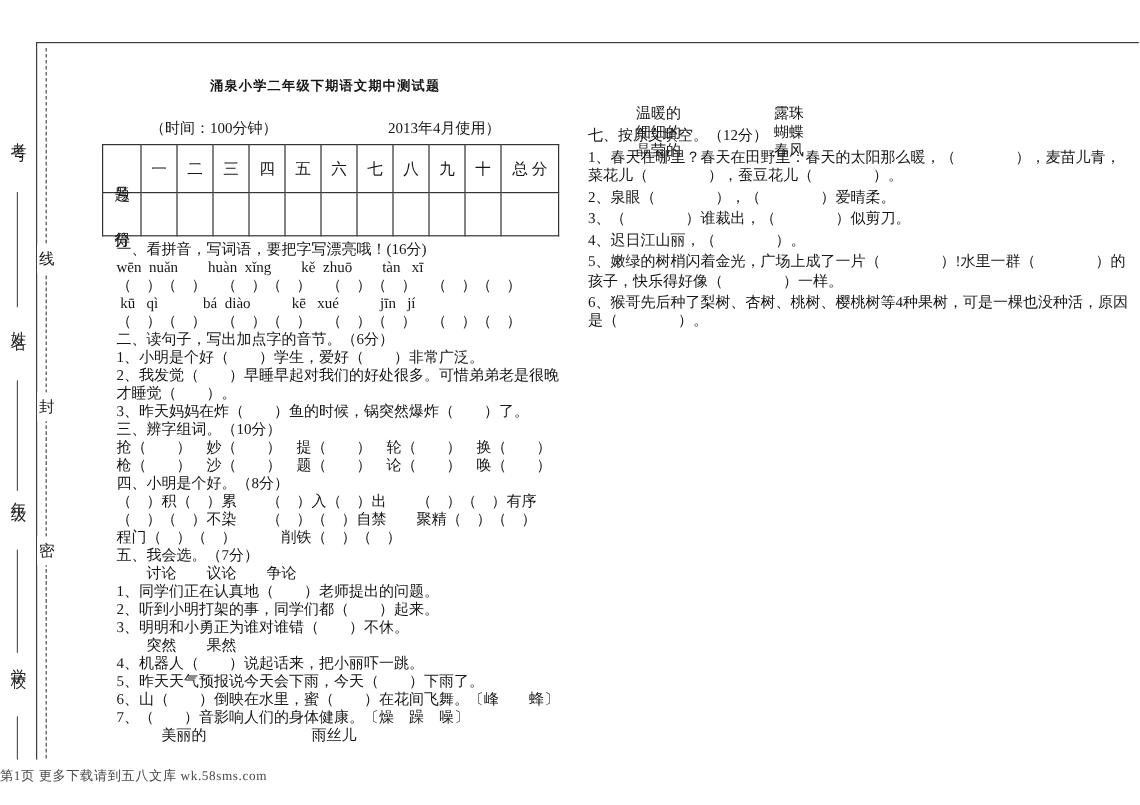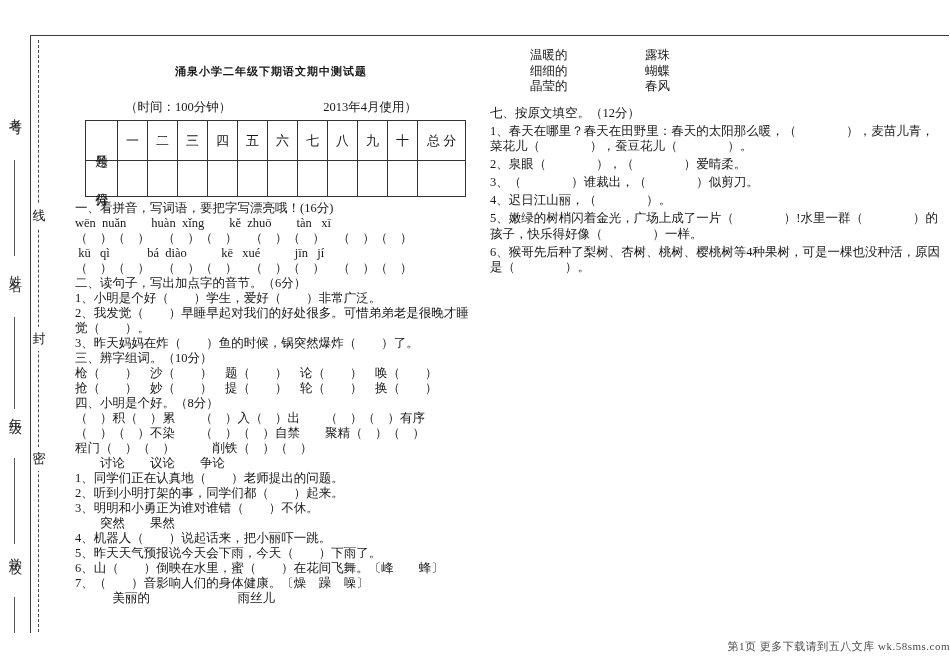--- a/index.html
+++ b/index.html
@@ -19,27 +19,27 @@
   .m-label { left:6px; writing-mode:vertical-rl; text-orientation:upright; font-size:13px; letter-spacing:4px; color:#222; }
   .m-line { left:14px; width:0; border-left:1px solid #555; }
   .title { left:75px; top:64px; width:392px; text-align:center; font-size:11px; font-weight:bold; letter-spacing:1px; }
   .subtitle { left:75px; top:99px; width:392px; display:flex; justify-content:center; gap:92px; font-size:12.5px; }
   .score-table { left:85px; top:120px; border-collapse:collapse; table-layout:fixed; }
   .score-table td { border:1px solid #333; text-align:center; vertical-align:middle; font-size:13px; padding:0; background:#fff; }
   .score-table tr.row-qnum { height:40px; }
   .score-table tr.row-score { height:36px; }
   .corner { display:inline-block; writing-mode:vertical-rl; text-orientation:upright; line-height:1.05; font-size:13px; }
   .col-left { left:75px; top:201px; width:394px; font-size:12.5px; line-height:15px; }
-  .col-left > div { white-space:pre-wrap; }
+  .col-left > div { white-space:pre-wrap;margin-left:22px; }
   .col-right { left:490px; top:48px; width:456px; font-size:12.5px; line-height:15.5px; }
   .pairs { padding-left:40px; margin-bottom:11px; }
   .pairs > div { height:15.5px; white-space:pre; }
-  .pairs .pair-part:first-child { display:inline-block; width:115px; }
+  .pairs .pair-part:first-child { display:inline-block; width:115px;margin-top:39px; }
   .r-lines > div { white-space:pre-wrap; margin-bottom:2.5px; }
-  .footer { left:0; top:639px; width:100%; text-align:right; font-size:11px; color:#4a4a4a; letter-spacing:0.5px; }
+  .footer { left:0; top:639px; width:100%; text-align:left; font-size:11px; color:#4a4a4a; letter-spacing:0.5px; }
 </style>
 </head>
 <body>
 
 <div class="abs border-top"></div>
 <div class="abs border-left"></div>
 
 <div class="abs seal-line"></div>
 <div class="abs seal-char" style="top:204px">线</div>
 <div class="abs seal-char" style="top:327px">封</div>
@@ -115,26 +115,27 @@
     <div>一、看拼音，写词语，要把字写漂亮哦！(16分)</div>
     <div>wēn  nuǎn        huàn  xǐng        kě  zhuō        tàn   xī</div>
     <div>（　）（　）　（　）（　）　（　）（　）　（　）（　）</div>
     <div> kū   qì            bá  diào           kē   xué           jīn   jí</div>
     <div>（　）（　）　（　）（　）　（　）（　）　（　）（　）</div>
     <div>二、读句子，写出加点字的音节。（6分）</div>
     <div>1、小明是个好（　　）学生，爱好（　　）非常广泛。</div>
     <div>2、我发觉（　　）早睡早起对我们的好处很多。可惜弟弟老是很晚才睡觉（　　）。</div>
     <div>3、昨天妈妈在炸（　　）鱼的时候，锅突然爆炸（　　）了。</div>
     <div>三、辨字组词。（10分）</div>
+    <div>抢（　　）　妙（　　）　提（　　）　轮（　　）　换（　　）</div>
     <div>枪（　　）　沙（　　）　题（　　）　论（　　）　唤（　　）</div>
-    <div>抢（　　）　妙（　　）　提（　　）　轮（　　）　换（　　）</div>
     <div>四、小明是个好。（8分）</div>
     <div>（　）积（　）累　　（　）入（　）出　　（　）（　）有序</div>
     <div>（　）（　）不染　　（　）（　）自禁　　聚精（　）（　）</div>
     <div>程门（　）（　）　　　削铁（　）（　）</div>
+    <div>五、我会选。（7分）</div>
     <div>　　讨论　　议论　　争论</div>
     <div>1、同学们正在认真地（　　）老师提出的问题。</div>
     <div>2、听到小明打架的事，同学们都（　　）起来。</div>
     <div>3、明明和小勇正为谁对谁错（　　）不休。</div>
     <div>　　突然　　果然</div>
     <div>4、机器人（　　）说起话来，把小丽吓一跳。</div>
     <div>5、昨天天气预报说今天会下雨，今天（　　）下雨了。</div>
     <div>6、山（　　）倒映在水里，蜜（　　）在花间飞舞。〔峰　　蜂〕</div>
     <div>7、（　　）音影响人们的身体健康。〔燥　躁　噪〕</div>
     <div>　　　美丽的　　　　　　　雨丝儿</div>

